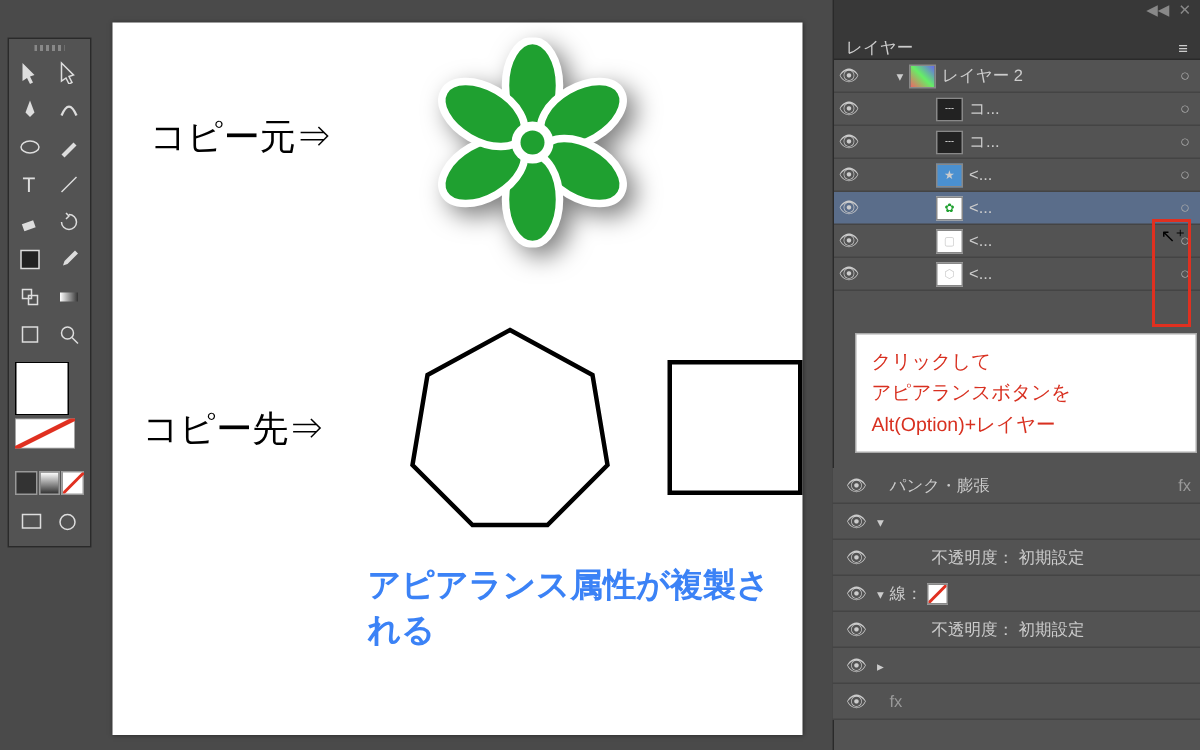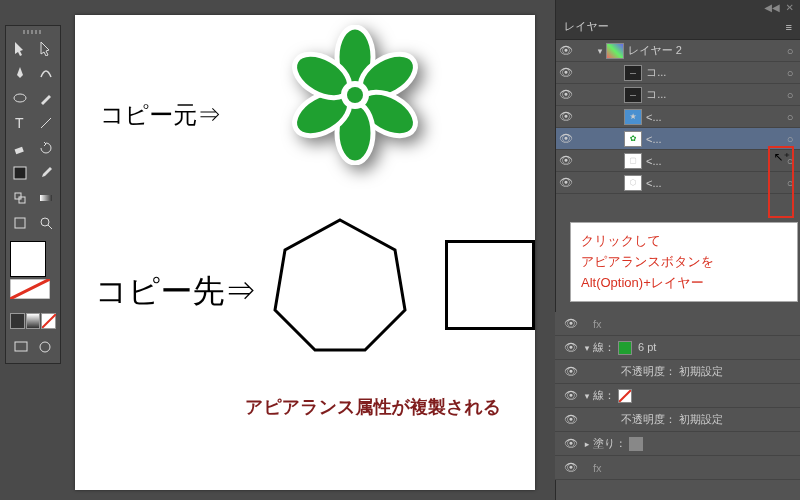--- a/index.html
+++ b/index.html
@@ -9,27 +9,27 @@
 .toolbox-grip::before{content:"";position:absolute;left:50%;top:2px;transform:translateX(-50%);width:20px;height:4px;background:repeating-linear-gradient(90deg,#888 0 2px,transparent 2px 4px);}
 .tool-grid{display:grid;grid-template-columns:1fr 1fr;gap:1px;}
 .tool{height:24px;display:flex;align-items:center;justify-content:center;color:#d0d0d0;font-size:14px;cursor:pointer;}
 .tool svg{width:16px;height:16px;}
 .swatch-area{margin-top:4px;padding:2px;}
 .swatch-big{width:36px;height:36px;background:#fff;border:1px solid #000;margin-bottom:2px;}
 .swatch-small{display:flex;gap:1px;margin-top:10px;}
 .swatch-small div{width:16px;height:16px;border:1px solid #999;}
 .canvas{position:absolute;left:75px;top:15px;width:460px;height:475px;background:#fff;box-shadow:0 0 3px rgba(0,0,0,0.5);}
 .flower{position:absolute;left:210px;top:10px;filter:drop-shadow(6px 6px 8px rgba(0,0,0,0.5));}
-.label1{position:absolute;left:25px;top:60px;font-size:24px;color:#000;margin-top:24px;}
-.label2{position:absolute;left:20px;top:255px;font-size:32px;color:#000;}
-.note{position:absolute;left:170px;top:380px;font-size:18px;color:#7f1d1d;font-weight:bold;}
+.label1{position:absolute;left:25px;top:60px;font-size:24px;color:#000;}
+.label2{position:absolute;left:20px;top:255px;font-size:24px;color:#000;}
+.note{position:absolute;left:170px;top:360px;font-size:22px;color:#3b82f6;font-weight:bold;}
 .heptagon{position:absolute;left:190px;top:195px;}
 .square{position:absolute;left:370px;top:225px;width:90px;height:90px;border:3px solid #000;}
 .panels{position:absolute;right:0;top:0;width:245px;height:500px;background:#535353;border-left:1px solid #2a2a2a;}
-.panel-header{height:26px;background:#383838;display:flex;align-items:center;padding:0 8px;color:#ccc;font-size:11px;border-bottom:1px solid #2a2a2a;gap:11px;}
+.panel-header{height:26px;background:#383838;display:flex;align-items:flex-end;padding:0 8px;color:#ccc;font-size:11px;border-bottom:1px solid #2a2a2a;gap:11px;}
 .panel-header .menu{margin-left:auto;color:#ccc;}
 .layer-panel{background:#535353;color:#ccc;font-size:11px;}
 .layer-row{height:22px;display:flex;align-items:center;border-bottom:1px solid #444;position:relative;}
 .layer-row.sel{background:#5a6d8a;}
 .eye{width:20px;text-align:center;color:#ccc;}
 .lock{width:18px;}
 .indent{width:18px;}
 .disclosure{width:12px;text-align:center;color:#ccc;font-size:9px;}
 .thumb{width:18px;height:16px;border:1px solid #888;background:#ddd;margin-right:4px;display:flex;align-items:center;justify-content:center;font-size:8px;overflow:hidden;}
 .layer-name{flex:1;white-space:nowrap;overflow:hidden;}
@@ -280,26 +280,26 @@
 <div class="callout">
   <div>クリックして</div>
   <div>アピアランスボタンを</div>
   <div>Alt(Option)+レイヤー</div>
 </div>
 
 <div class="appearance-panel" id="app-rows">
     <div class="app-row">
       <span class="eye">👁</span>
       <span style="width:12px"></span>
+      <span class="app-label">パンク・膨張</span>
       <span class="fx-icon">fx</span>
     </div>
     <div class="app-row">
       <span class="eye">👁</span>
       <span class="disclosure">▾</span>
-      <span class="app-label">線：<span class="swatch-inline" style="background:#1fa030"></span> 6 pt</span>
     </div>
     <div class="app-row">
       <span class="eye">👁</span>
       <span style="width:12px"></span>
       <span style="width:28px"></span>
       <span class="app-label">不透明度： 初期設定</span>
     </div>
     <div class="app-row">
       <span class="eye">👁</span>
       <span class="disclosure">▾</span>
@@ -309,20 +309,19 @@
     </div>
     <div class="app-row">
       <span class="eye">👁</span>
       <span style="width:12px"></span>
       <span style="width:28px"></span>
       <span class="app-label">不透明度： 初期設定</span>
     </div>
     <div class="app-row">
       <span class="eye">👁</span>
       <span class="disclosure">▸</span>
-      <span class="app-label">塗り：<span class="swatch-inline" style="background:#888"></span></span>
     </div>
     <div class="app-row">
       <span class="eye">👁</span>
       <span style="width:12px"></span>
       <span class="fx-icon">fx</span>
     </div>
   </div>
 
 </body></html>

